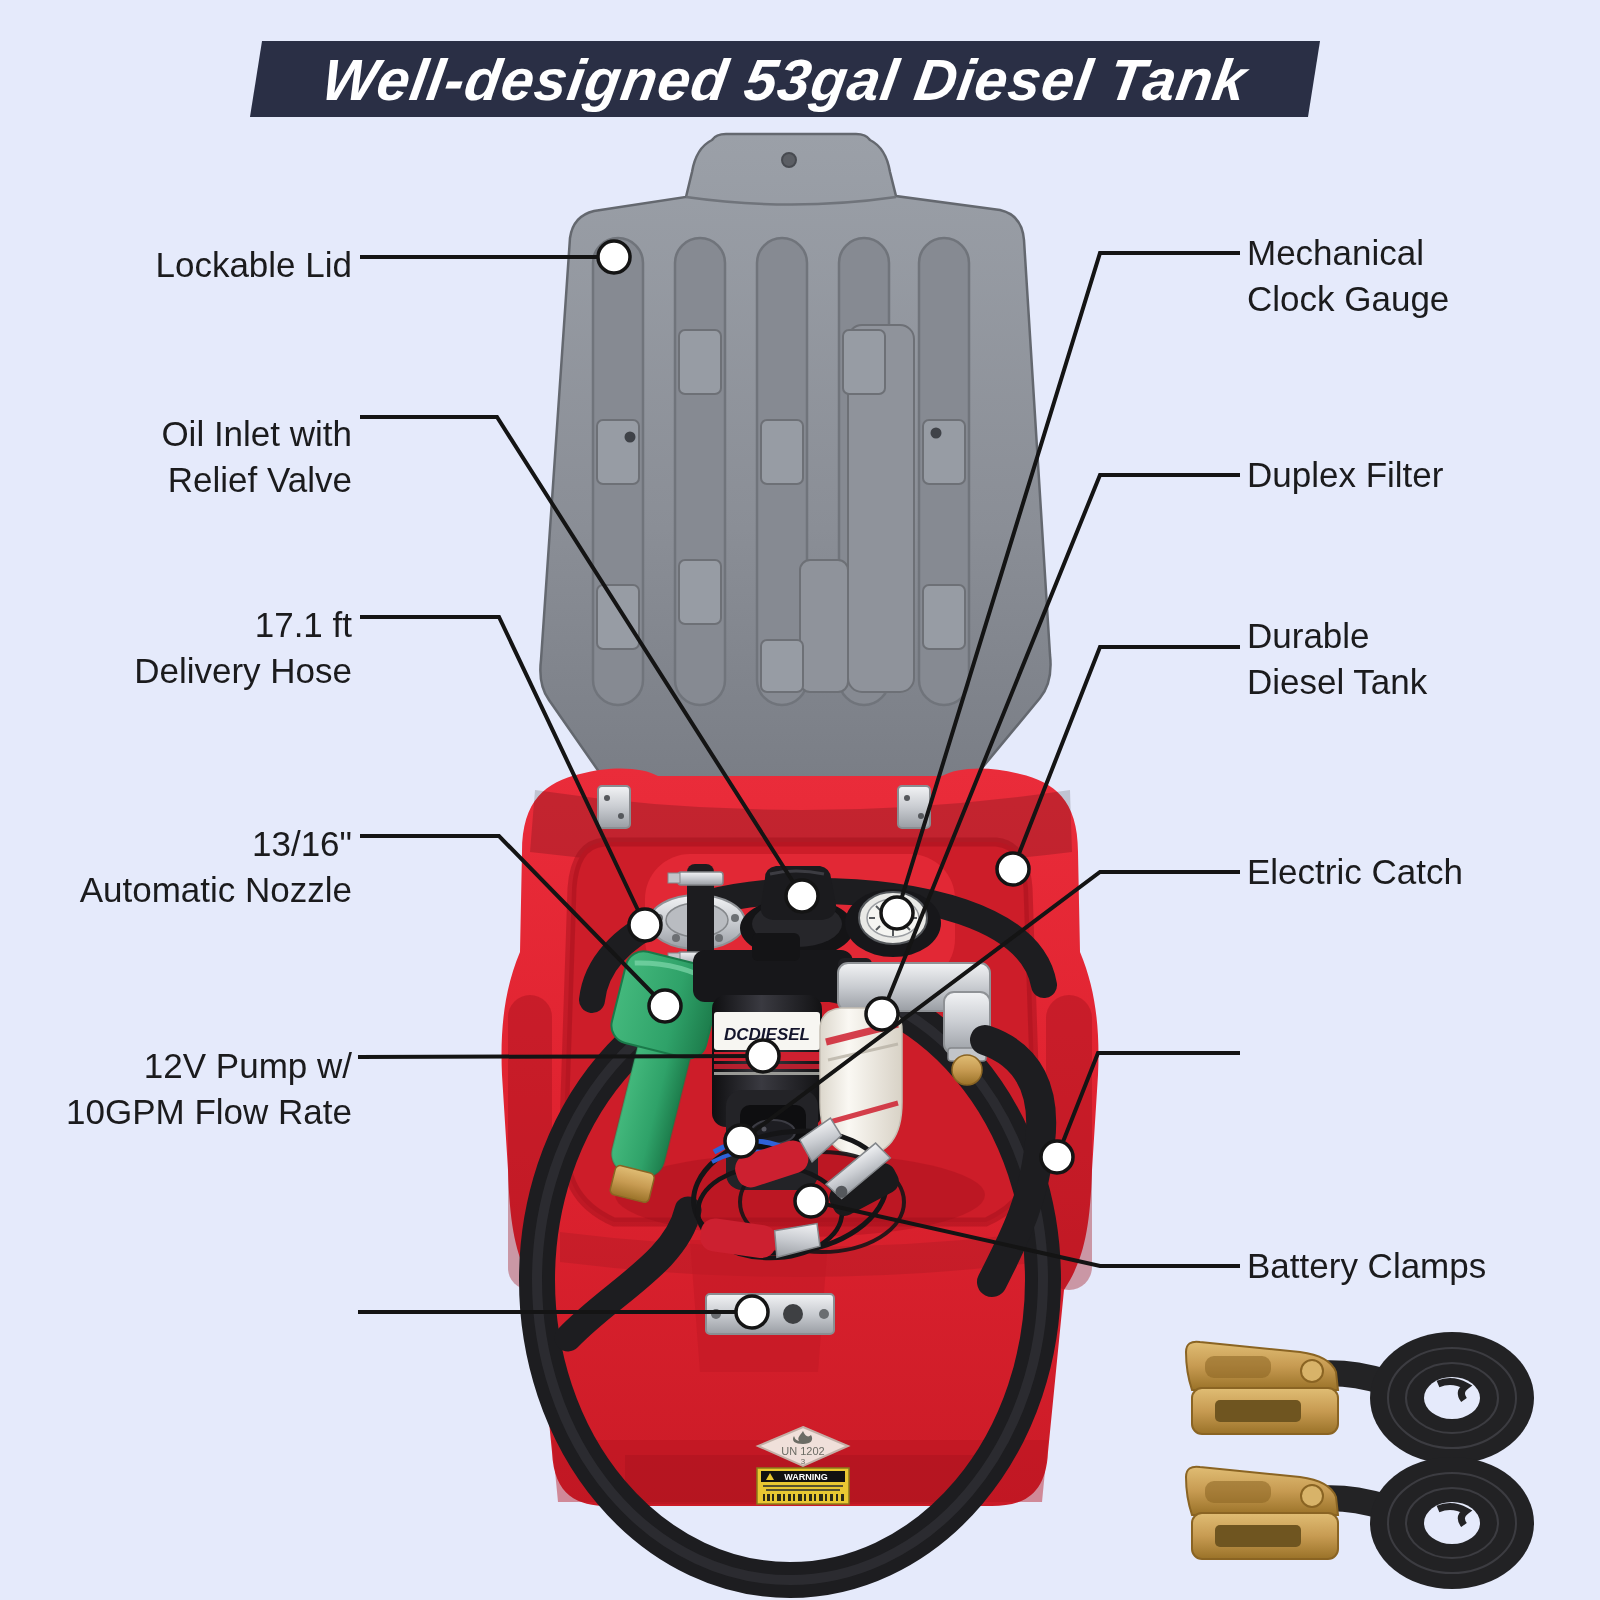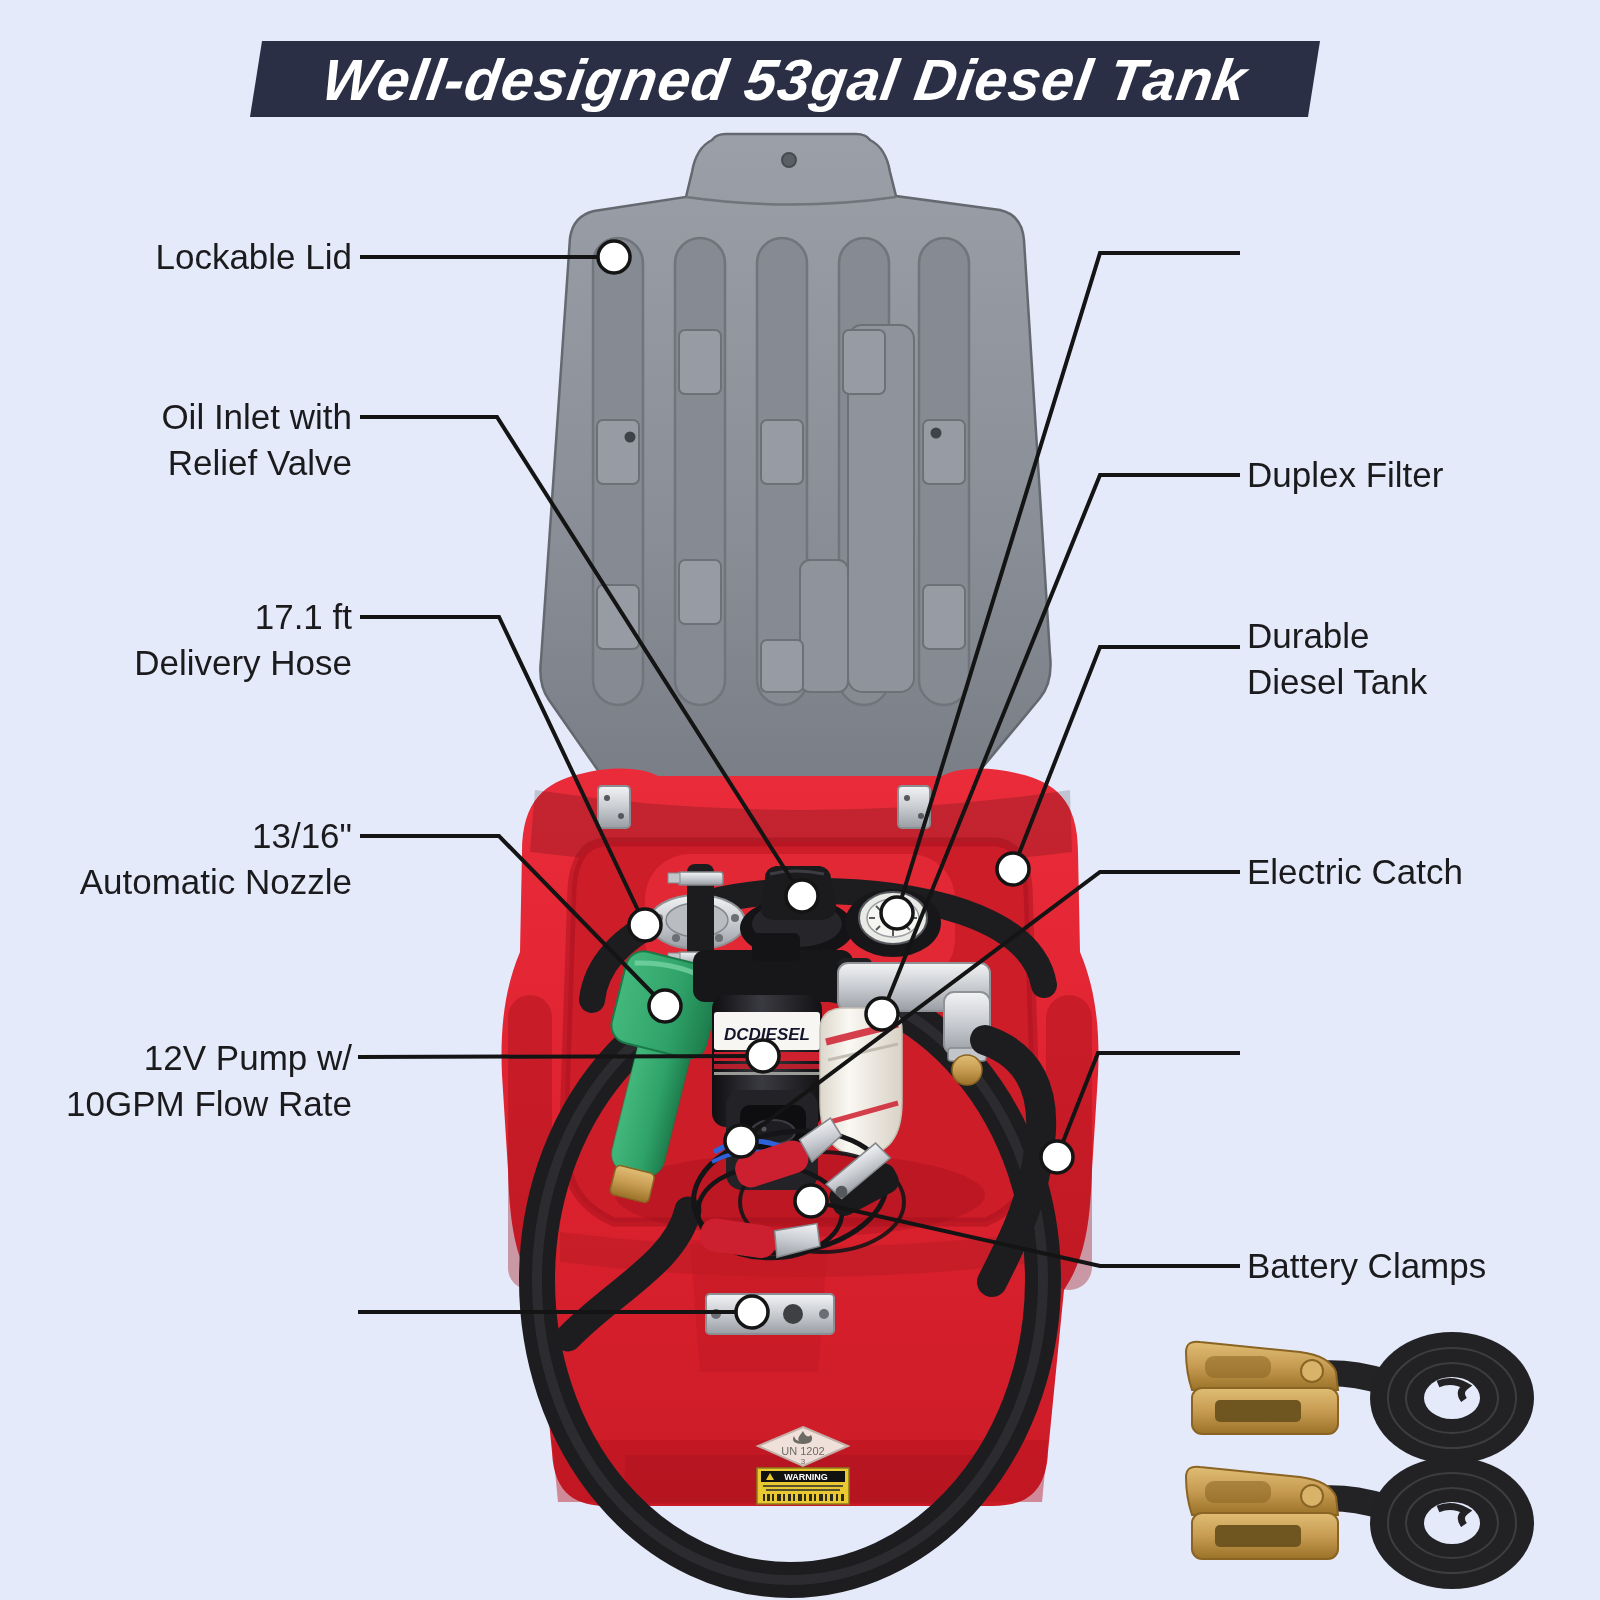--- a/index.html
+++ b/index.html
@@ -3,21 +3,21 @@
 <meta charset="utf-8">
 <style>
   html,body{margin:0;padding:0;background:#e5eafb;}
   .stage{position:relative;width:1600px;height:1600px;background:#e5eafb;overflow:hidden;
          font-family:"Liberation Sans",sans-serif;}
   .banner{position:absolute;left:256px;top:41px;width:1058px;height:76px;background:#2a2f45;
           transform:skewX(-9deg);display:flex;align-items:center;justify-content:center;}
   .banner .title{font-size:58px;font-weight:bold;font-style:italic;color:#ffffff;
                  letter-spacing:1px;white-space:nowrap;}
   .callout{position:absolute;font-size:35px;line-height:46px;color:#1b1b1d;white-space:pre-line;}
-  .callout.left{width:300px;text-align:right;left:52px;}
+  .callout.left{width:300px;text-align:right;left:52px;margin-top:8px;}
   .callout.right{width:340px;text-align:left;left:1247px;}
   svg{position:absolute;left:0;top:0;}
   .leader{stroke:#141414;stroke-width:4;fill:none;}
   .dot{fill:#ffffff;stroke:#141414;stroke-width:3.5;}
 </style>
 </head>
 <body>
 
 <div class="stage">
 
@@ -323,28 +323,30 @@
       <circle class="dot" cx="897" cy="913" r="16"></circle>
       <circle class="dot" cx="882" cy="1014" r="16"></circle>
       <circle class="dot" cx="1013" cy="869" r="16"></circle>
       <circle class="dot" cx="741" cy="1141" r="16"></circle>
       <circle class="dot" cx="1057" cy="1157" r="16"></circle>
       <circle class="dot" cx="811" cy="1201" r="16"></circle>
     </g>
   </svg>
 
   <div class="callout left" style="top:234px">Lockable Lid</div>
-  <div class="callout left" style="top:394px">Oil Inlet with
+  <div class="callout left" style="top:403px">Oil Inlet with
 Relief Valve</div>
   <div class="callout left" style="top:594px">17.1 ft
 Delivery Hose</div>
   <div class="callout left" style="top:813px">13/16"
 Automatic Nozzle</div>
   <div class="callout left" style="top:1035px">12V Pump w/
 10GPM Flow Rate</div>
 
+  <div class="callout right" style="top:230px">Mechanical
+Clock Gauge</div>
   <div class="callout right" style="top:452px">Duplex Filter</div>
   <div class="callout right" style="top:613px">Durable
 Diesel Tank</div>
   <div class="callout right" style="top:849px">Electric Catch</div>
   <div class="callout right" style="top:1243px">Battery Clamps</div>
 
 </div>
 
 </body></html>

